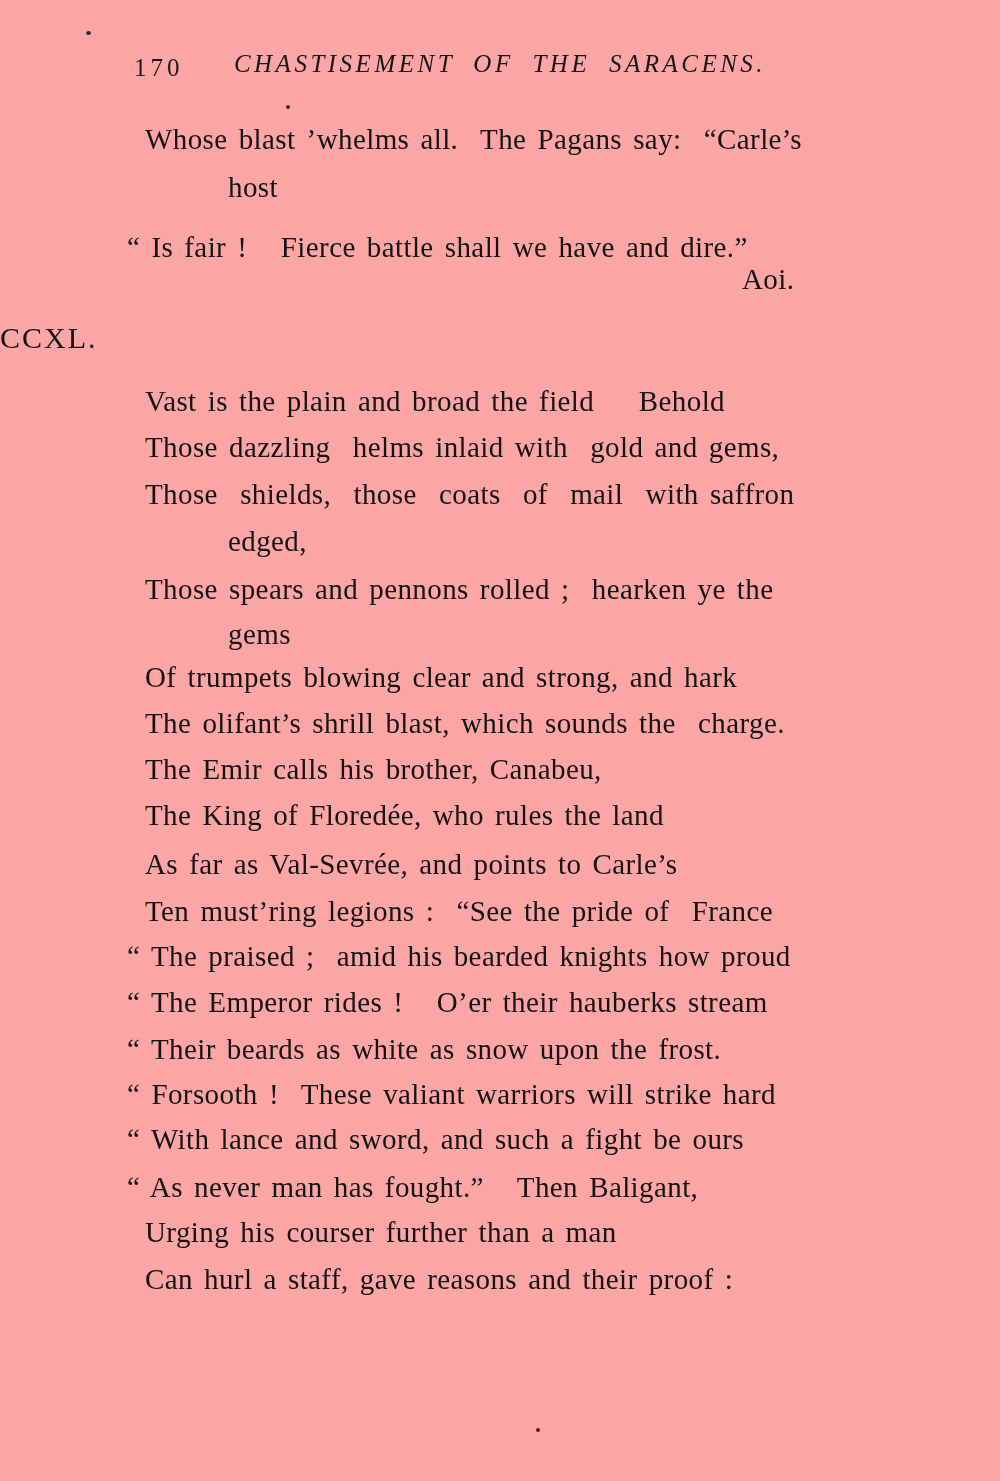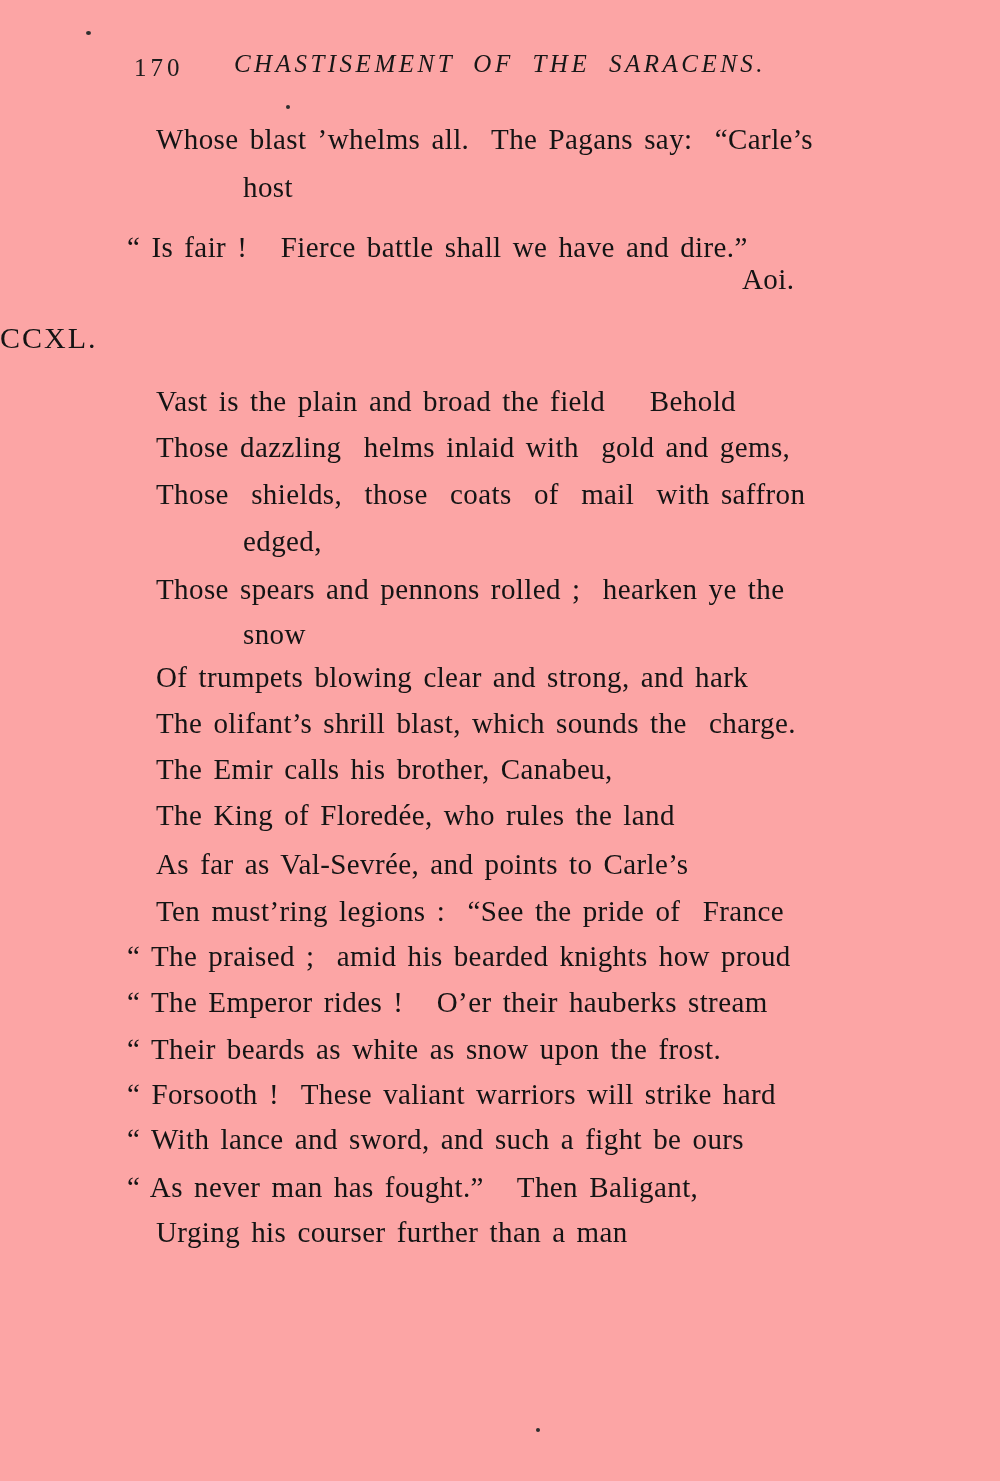--- a/index.html
+++ b/index.html
@@ -38,29 +38,29 @@
     width: 100%;
     text-align: center;
     font-style: italic;
     font-size: 25px;
     letter-spacing: 3.5px;
     word-spacing: 9px;
     color: #171717;
   }
   .ln {
     position: absolute;
-    left: 156px;
+    left: 145px;
     font-size: 29px;
     line-height: 1.2;
     white-space: pre;
     letter-spacing: 0.4px;
     word-spacing: 3.5px;
   }
   .ln.q   { left: 127px; }   
-  .ln.ind { left: 243px; }   
+  .ln.ind { left: 228px; }   
   .ln.refrain { left: 742px; }
   .ln.heading {
     left: 0;
     width: 988px;
     letter-spacing: 2px;
     font-size: 30px;
   }
   .speck {
     position: absolute;
     background: #2e2e2e;
@@ -85,32 +85,33 @@
   <div class="ln q" style="top:230px">“ Is fair !   Fierce battle shall we have and dire.”</div>
   <div class="ln refrain" style="top:262px">Aoi.</div>
 
   <div class="ln heading" style="top:320px">CCXL.</div>
 
   <div class="ln" style="top:384px">Vast is the plain and broad the field    Behold</div>
   <div class="ln" style="top:430px">Those dazzling  helms inlaid with  gold and gems,</div>
   <div class="ln" style="top:477px">Those  shields,  those  coats  of  mail  with saffron</div>
   <div class="ln ind" style="top:524px">edged,</div>
   <div class="ln" style="top:572px">Those spears and pennons rolled ;  hearken ye the</div>
-  <div class="ln ind" style="top:617px">snow</div>
+  <div class="ln ind" style="top:617px">gems</div>
   <div class="ln" style="top:660px">Of trumpets blowing clear and strong, and hark</div>
   <div class="ln" style="top:706px">The olifant’s shrill blast, which sounds the  charge.</div>
   <div class="ln" style="top:752px">The Emir calls his brother, Canabeu,</div>
   <div class="ln" style="top:847px">As far as Val-Sevrée, and points to Carle’s</div>
   <div class="ln" style="top:798px">The King of Floredée, who rules the land</div>
   <div class="ln" style="top:894px">Ten must’ring legions :  “See the pride of  France</div>
   <div class="ln q" style="top:939px">“ The praised ;  amid his bearded knights how proud</div>
   <div class="ln q" style="top:985px">“ The Emperor rides !   O’er their hauberks stream</div>
   <div class="ln q" style="top:1032px">“ Their beards as white as snow upon the frost.</div>
   <div class="ln q" style="top:1077px">“ Forsooth !  These valiant warriors will strike hard</div>
   <div class="ln q" style="top:1122px">“ With lance and sword, and such a fight be ours</div>
   <div class="ln q" style="top:1170px">“ As never man has fought.”   Then Baligant,</div>
   <div class="ln" style="top:1215px">Urging his courser further than a man</div>
+  <div class="ln" style="top:1262px">Can hurl a staff, gave reasons and their proof :</div>
 
   <div class="speck s1"></div>
   <div class="speck s2"></div>
   <div class="speck s3"></div>
 
 </div>
 
 </body></html>

